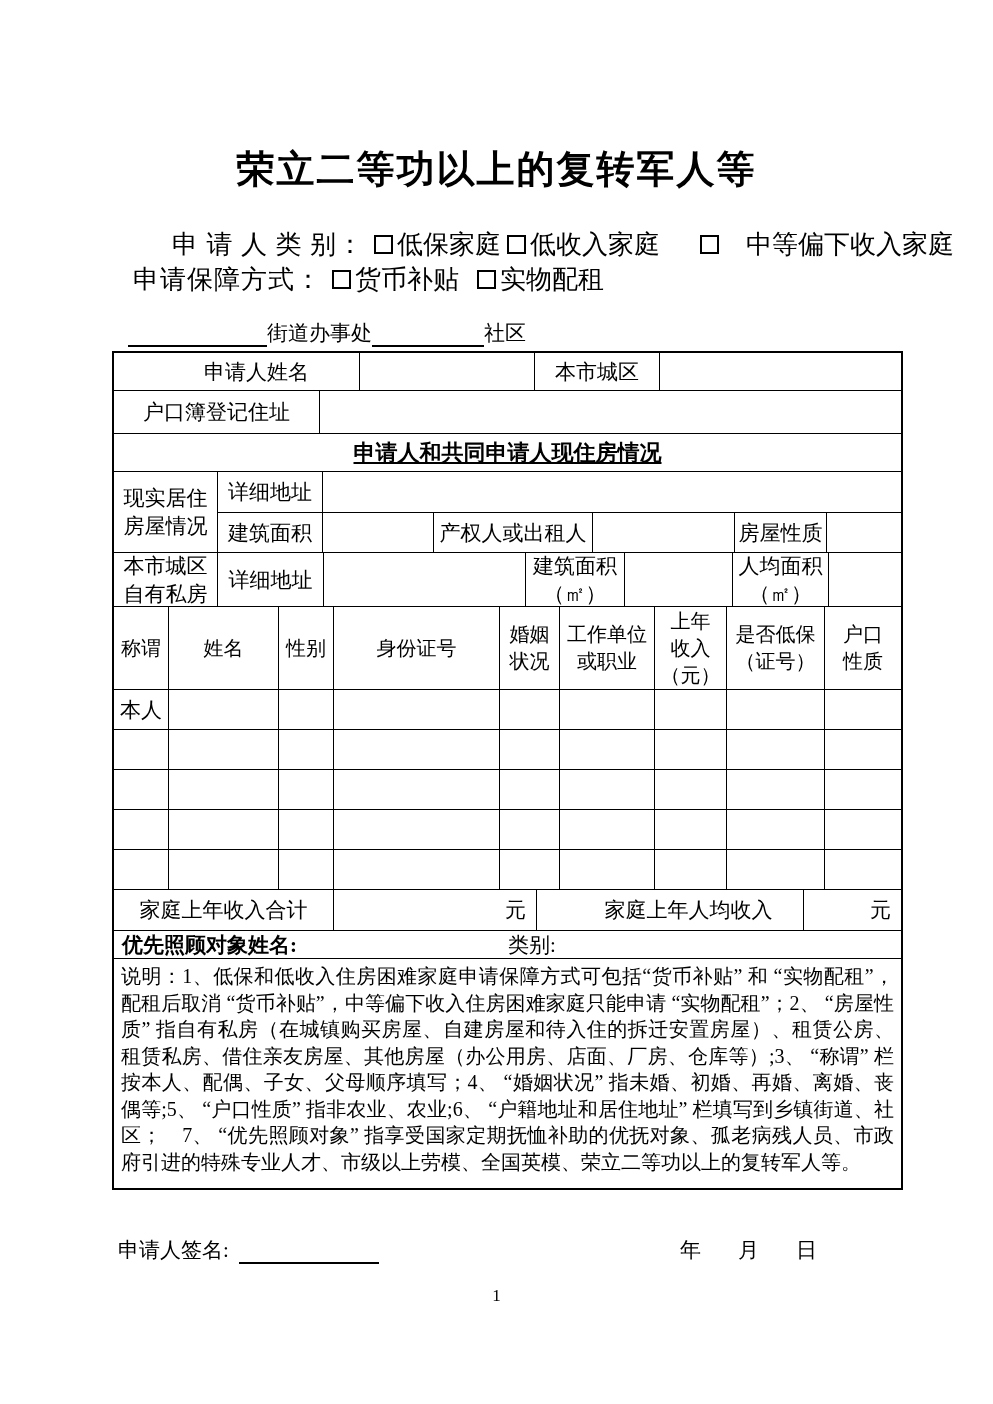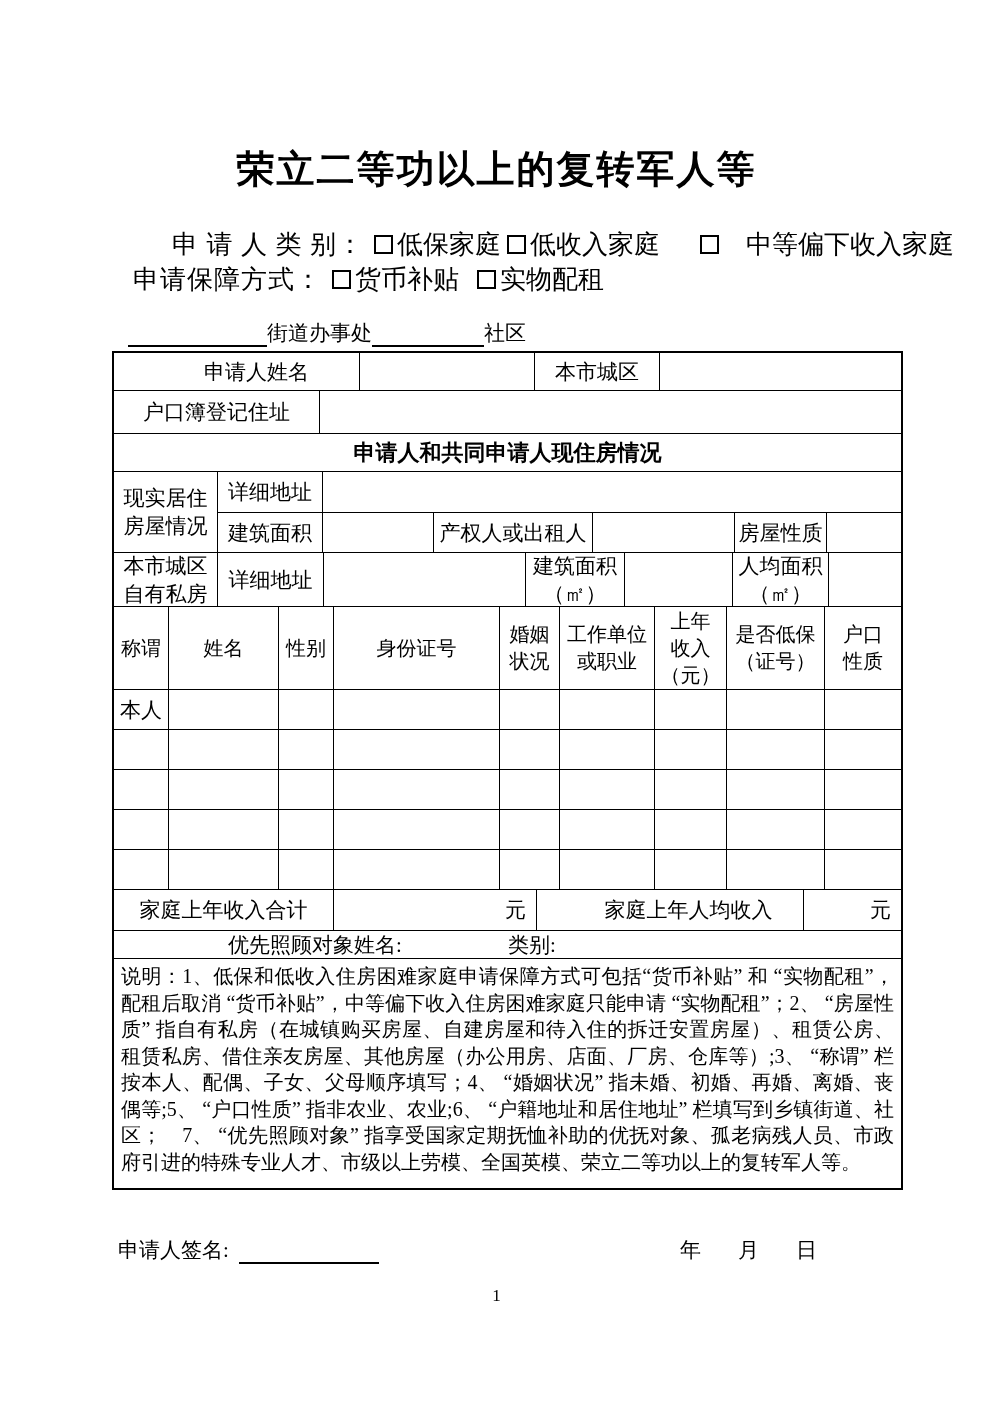--- a/index.html
+++ b/index.html
@@ -36,40 +36,40 @@
     display: flex; flex-direction: column;
     font-size: 21px;
   }
   .trow { display: flex; border-bottom: 1px solid #000; flex: none; }
   .trow:last-child { border-bottom: none; }
   .tcell { border-right: 1px solid #000; display: flex; align-items: center; justify-content: center; text-align: center; overflow: hidden; }
   .trow > .tcell:last-child, .subrow > .tcell:last-child { border-right: none; }
   .pre { white-space: pre-line; }
   .sect { justify-content: center; font-weight: bold; font-size: 22px; }
 
-  .r-a { height: 38px; padding-left: 40px; } .r-b { height: 43px; } .r-c { height: 38px; }
+  .r-a { height: 38px; padding-left: 40px; } .r-b { height: 43px; } .r-c { height: 38px; text-decoration: underline; }
   .r-group { height: 81px; } .r-f { height: 54px; } .r-g { height: 43px; }
   .r-h { height: 83px; font-size: 20px; } .r-m { height: 40px; justify-content: center; }
   .r-n { height: 41px; gap: 37px; } .r-o { height: 28px; } .r-p { flex: 1; }
 
   .groupcol { flex: 1; display: flex; flex-direction: column; }
   .subrow { display: flex; flex: 1; }
   .sr-top { border-bottom: 1px solid #000; flex: 0 0 41px; }
 
   .c55{flex:0 0 55px} .c60{flex:0 0 60px} .c72{flex:0 0 72px} .c92{flex:0 0 92px}
   .c95{flex:0 0 95px} .c96{flex:0 0 96px} .c98{flex:0 0 98px} .c99{flex:0 0 99px}
   .c104{flex:0 0 104px} .c105{flex:0 0 105px} .c106{flex:0 0 106px} .c108{flex:0 0 108px}
   .c110{flex:0 0 110px} .c111{flex:0 0 111px} .c125{flex:0 0 125px} .c142{flex:0 0 142px}
   .c159{flex:0 0 159px} .c166{flex:0 0 166px} .c175{flex:0 0 175px} .c202{flex:0 0 202px}
   .c206{flex:0 0 206px} .c220{flex:0 0 220px} .c230{flex:0 0 230px} .grow{flex:1}
 
   .unitcell { justify-content: flex-end; padding-right: 10px; }
 
   .prio { display: flex; align-items: center; width: 100%; padding-left: 8px; font-size: 21px; }
-  .prio-name { flex: 0 0 386px; text-align: center; }
+  .prio-name { flex: 0 0 386px; text-align: left; font-weight: bold; }
   .prio-cat { text-align: left; }
 
   .notes {
     width: 100%; padding: 4px 7px 0 7px;
     font-size: 20px; line-height: 26.5px;
     text-align: justify;
   }
 
   .sig-row { display: flex; align-items: flex-end; margin: 46px 0 14px 118px; font-size: 21px; }
   .sig-blank { width: 140px; margin-left: 10px; }

